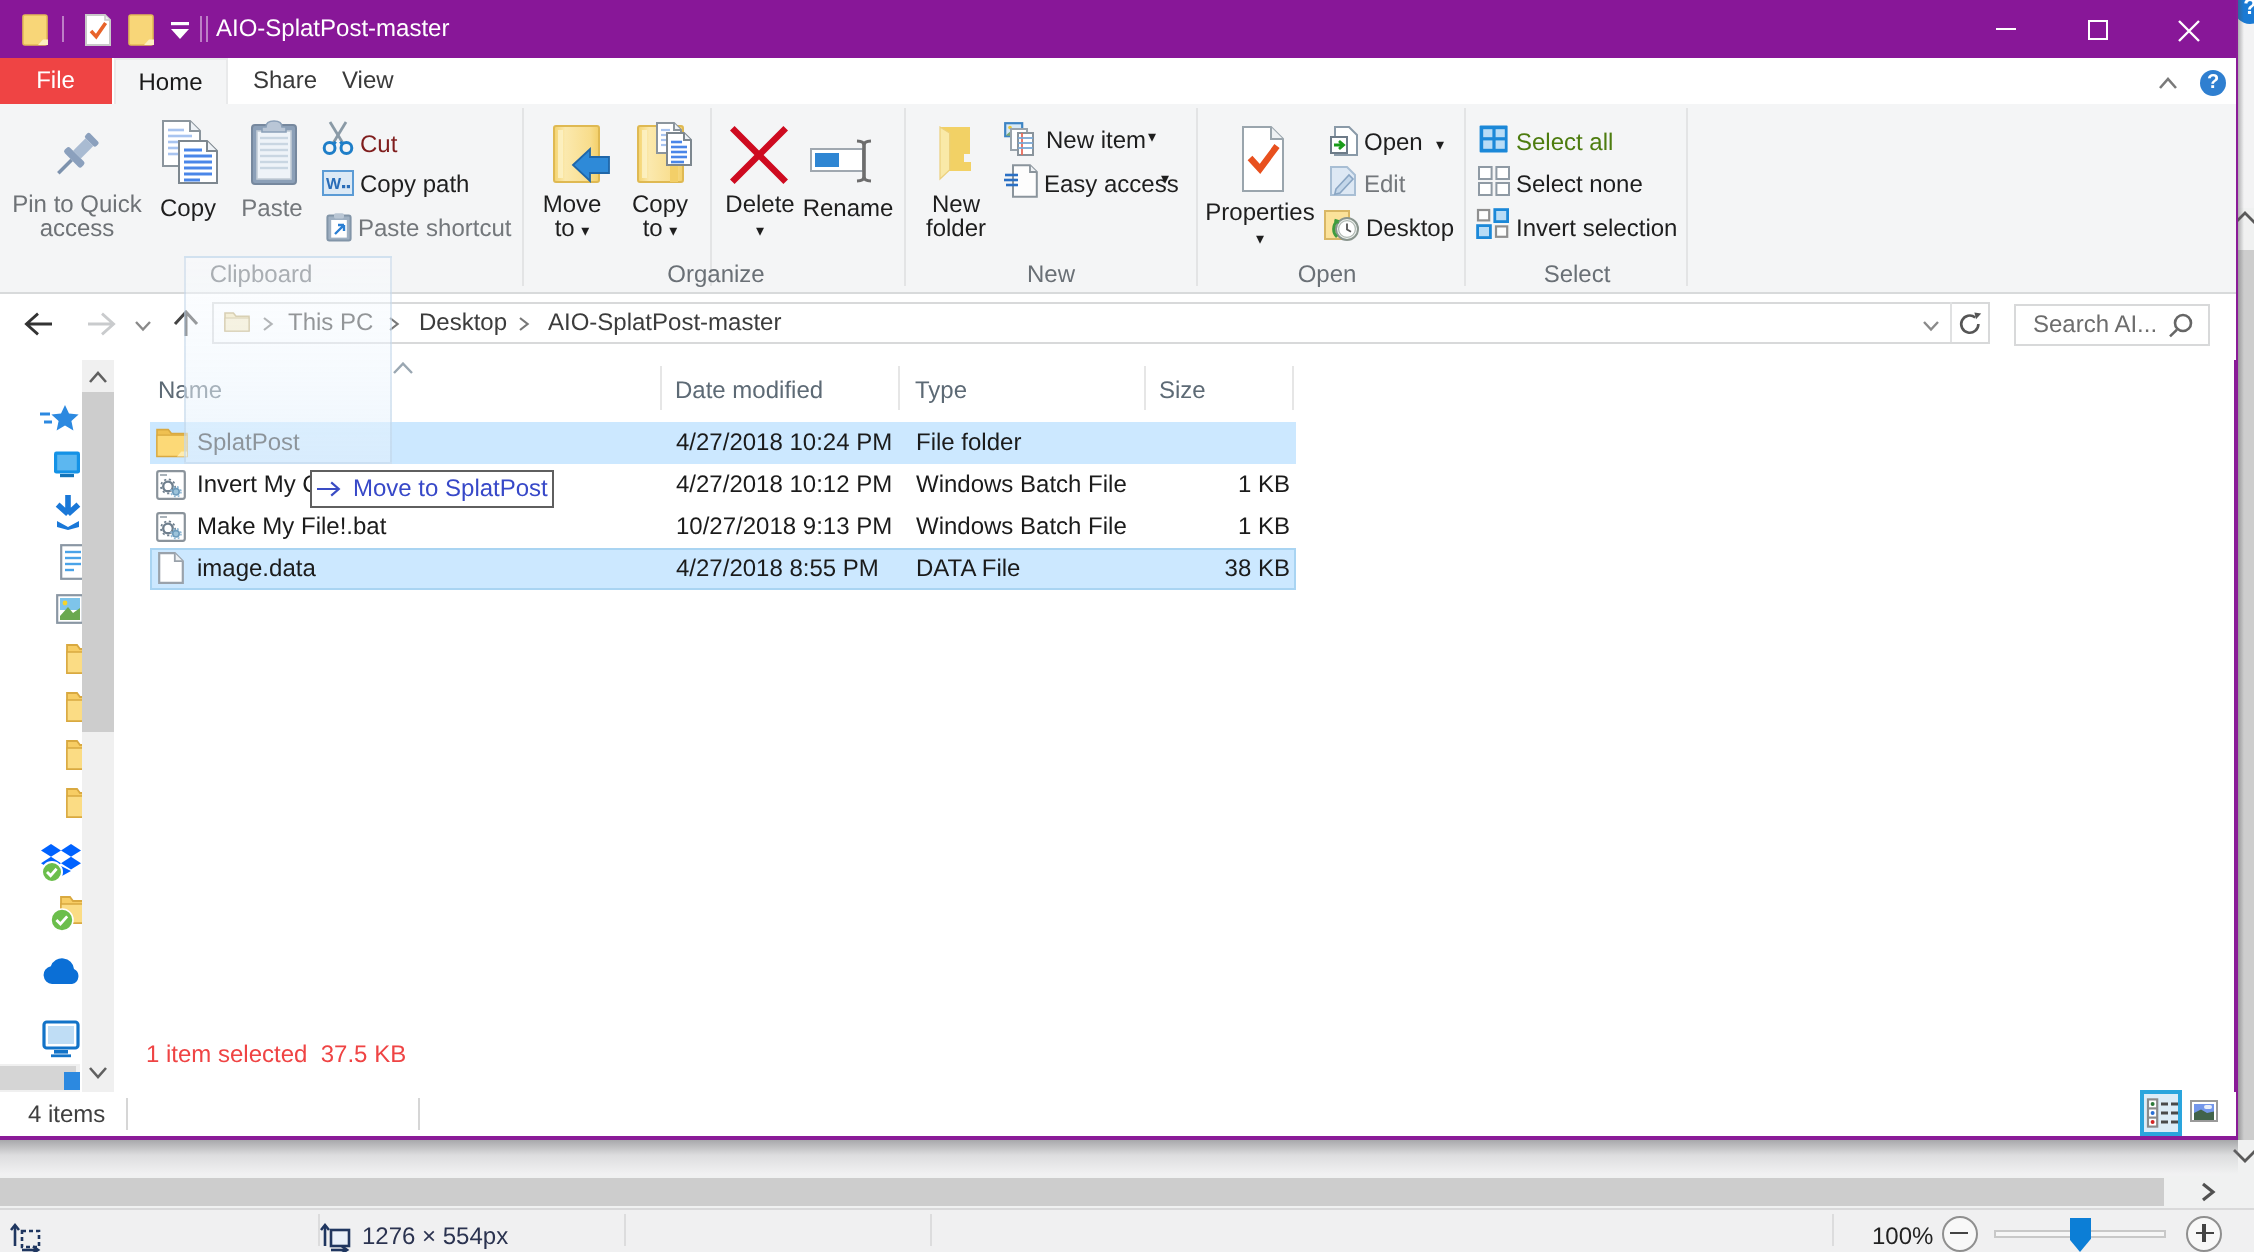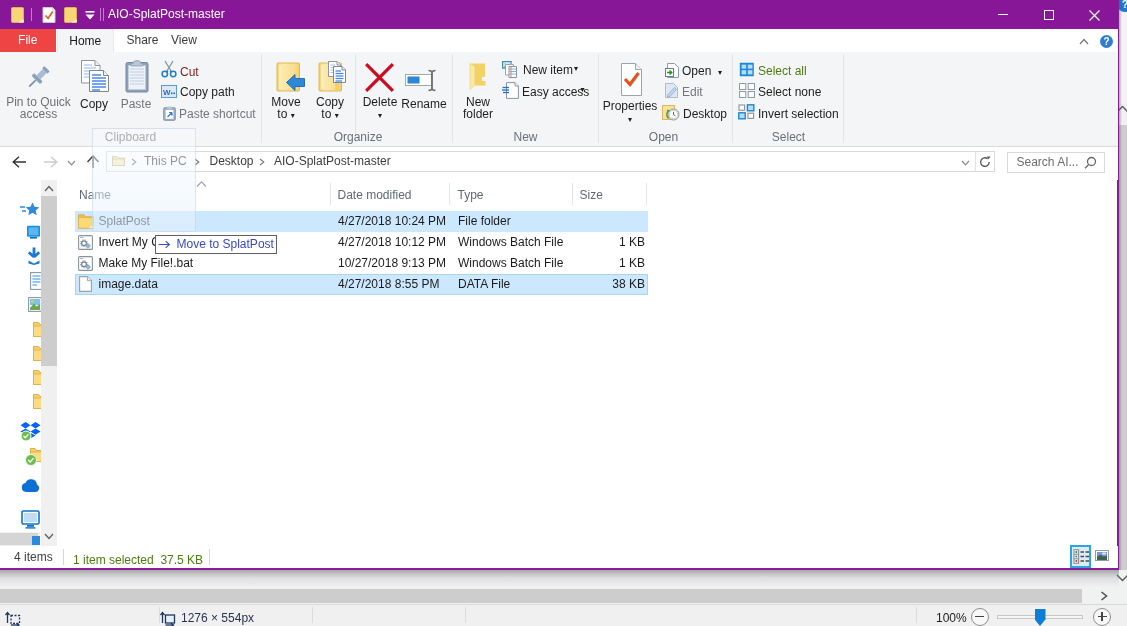--- a/index.html
+++ b/index.html
@@ -551,21 +551,21 @@
       <path d="M8.4 0.6 v4 h4" fill="#eef1f3" stroke="#9aa2ab" stroke-width="0.9"></path>
     </svg>
   <div class="ab" style="left:98.5px;top:273.5px;height:21px;line-height:21px;color:#1b1b1b">image.data</div>
   <div class="ab" style="left:338px;top:273.5px;height:21px;line-height:21px;color:#1b1b1b">4/27/2018 8:55 PM</div>
   <div class="ab" style="left:458px;top:273.5px;height:32px;line-height:21px;color:#1b1b1b">DATA File</div>
   <div class="ab" style="left:600px;top:273.5px;width:45px;height:21px;line-height:21px;text-align:right;color:#1b1b1b">38 KB</div>
 
   <div class="ab" style="left:0;top:546px;width:1117.5px;height:22px;background:#fff"></div>
   <div class="ab" style="left:14px;top:546px;height:22px;line-height:22px;color:#404040">4 items</div>
   <div class="ab" style="left:62.5px;top:549px;width:1px;height:16px;background:#d6d6d6"></div>
-  <div class="ab" style="left:73px;top:549px;height:22px;line-height:22px;color:#4d7c0f">1 item selected&nbsp;&nbsp;37.5 KB</div>
+  <div class="ab" style="left:73px;top:516px;height:22px;line-height:22px;color:#ef4444">1 item selected&nbsp;&nbsp;37.5 KB</div>
   <div class="ab" style="left:208.5px;top:549px;width:1px;height:16px;background:#d6d6d6"></div>
 
   <div class="ab" style="left:1069.5px;top:545px;width:21.5px;height:22.5px;background:#dcecf7;border:2px solid #2aa5dd"></div>
   <svg class="ab" style="left:1072.5px;top:548.5px" width="17" height="15" viewBox="0 0 17 15">
     <rect x="1" y="0.7" width="4.6" height="13.6" fill="#fff" stroke="#8a8a8a" stroke-width="1.1"></rect>
     <line x1="1" y1="5.2" x2="5.6" y2="5.2" stroke="#8a8a8a" stroke-width="1.1"></line>
     <line x1="1" y1="9.8" x2="5.6" y2="9.8" stroke="#8a8a8a" stroke-width="1.1"></line>
     <circle cx="3.3" cy="3" r="1" fill="#2c7a39"></circle>
       <circle cx="3.3" cy="7.5" r="1" fill="#2a6fd4"></circle>
       <circle cx="3.3" cy="12" r="1" fill="#d22626"></circle>

